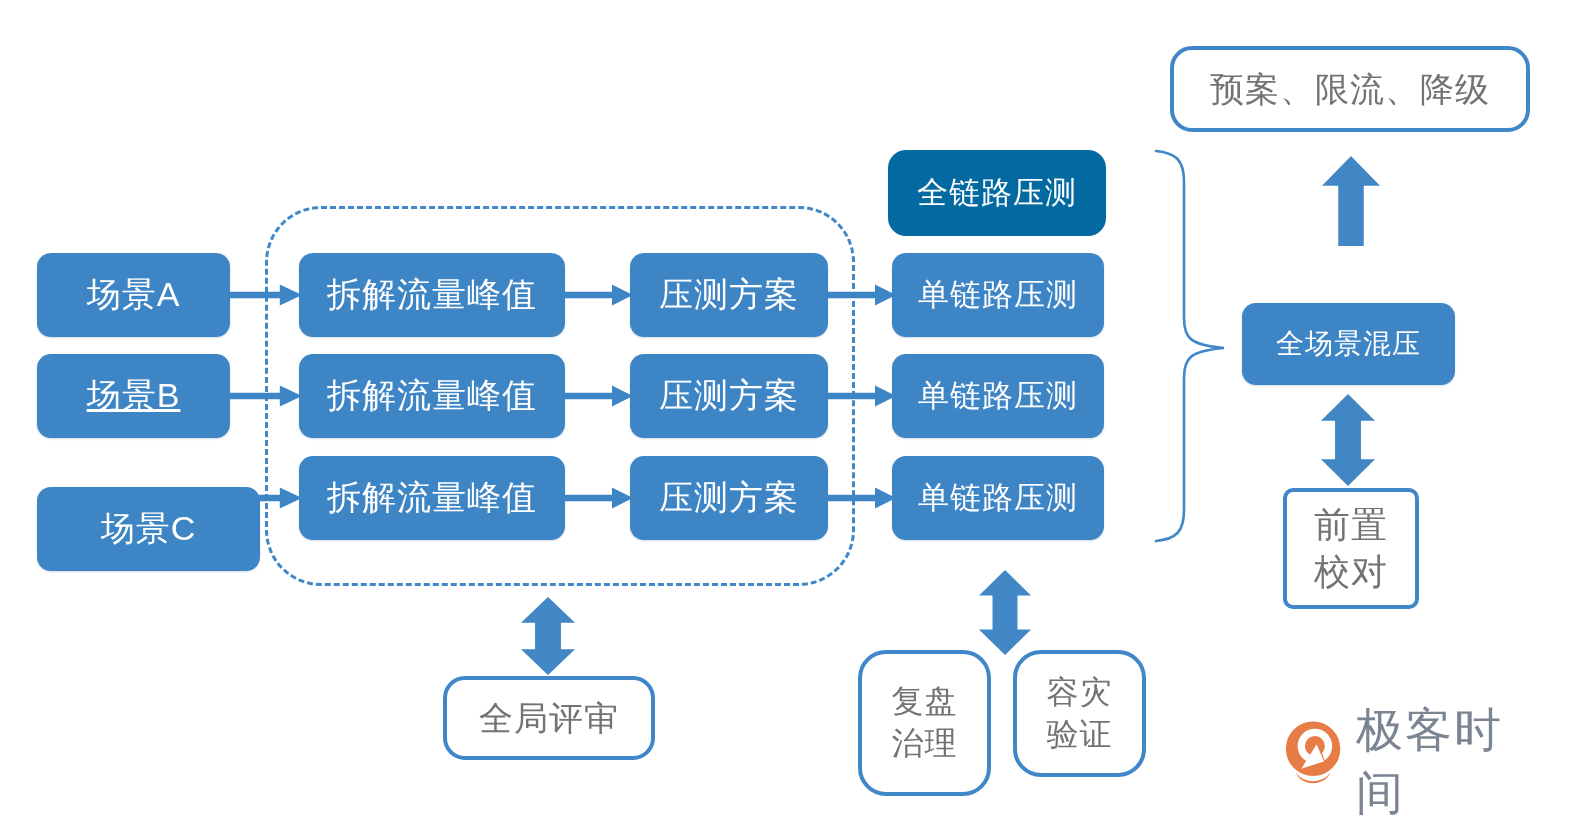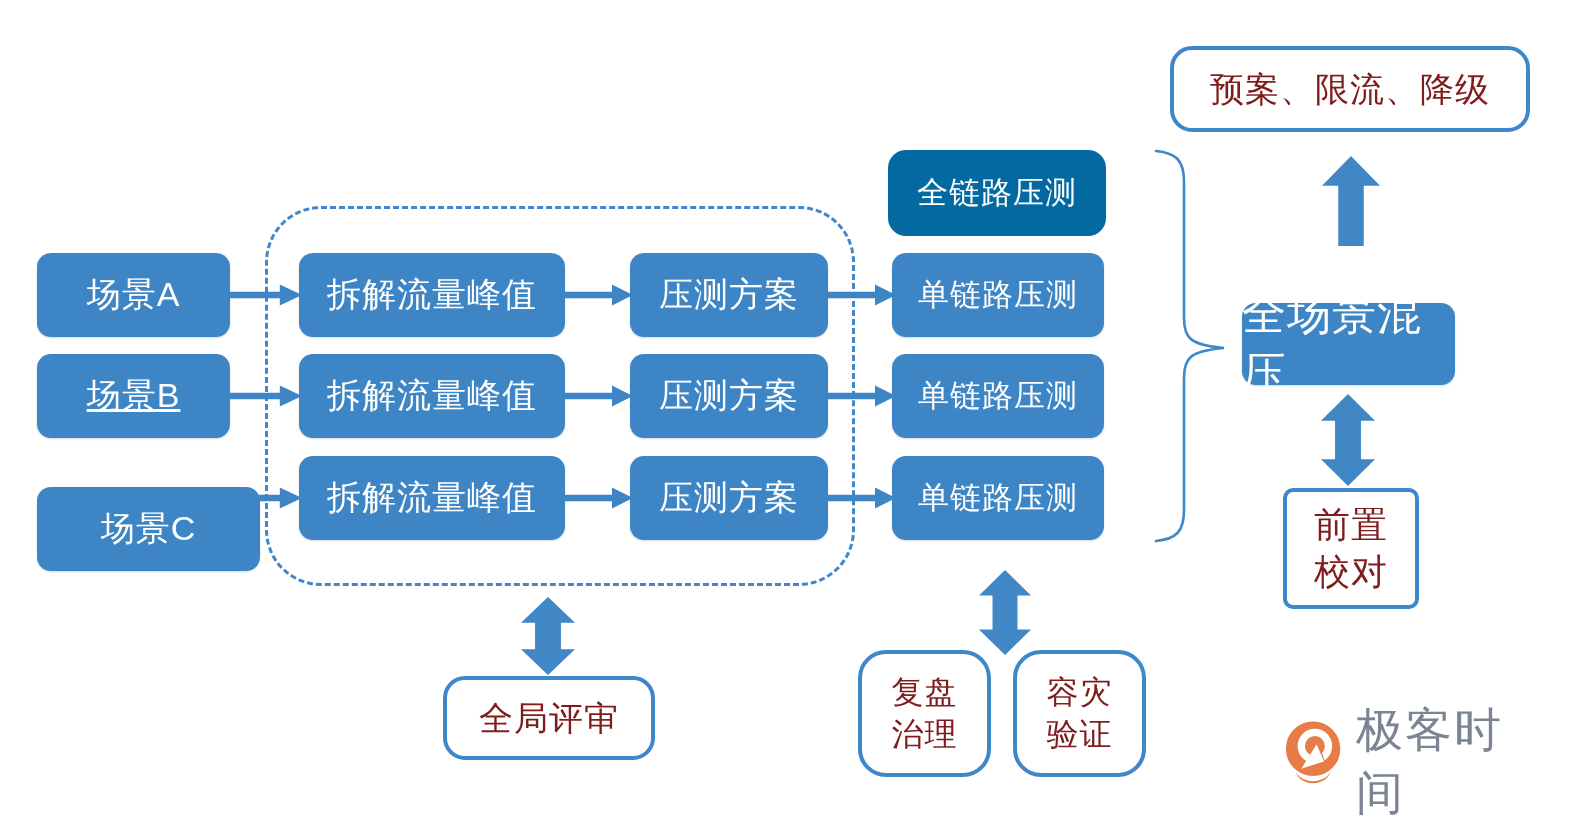--- a/index.html
+++ b/index.html
@@ -17,21 +17,21 @@
     box-shadow:0 1px 2px rgba(120,150,180,.35);
   }
   
   .blackbox{
     background:#0369a1;color:#ffffff;border-radius:18px;
     display:flex;align-items:center;justify-content:center;
     font-size:31px;letter-spacing:1px;
   }
   
   .whitebox{
-    background:#ffffff;color:#7f1d1d;border:4px solid #3f87c9;
+    background:#ffffff;color:#737373;border:4px solid #3f87c9;
     display:flex;align-items:center;justify-content:center;
     font-size:34px;letter-spacing:1px;text-align:center;
     white-space:pre-line;line-height:1.3;
   }
   .dashedbox{
     border:3px dashed #3f87c9;border-radius:56px;background:transparent;
   }
   
   .harrow{
     background:#3e85c5;height:24px;
@@ -106,21 +106,21 @@
 <div class="abs harrow" style="left:563px;top:384px;width:70px;"></div>
 <div class="abs harrow" style="left:563px;top:486px;width:70px;"></div>
 <div class="abs harrow" style="left:826px;top:283px;width:70px;"></div>
 <div class="abs harrow" style="left:826px;top:384px;width:70px;"></div>
 <div class="abs harrow" style="left:826px;top:486px;width:70px;"></div>
 
 <svg class="abs" style="left:1152px;top:148px;" width="76" height="396" viewBox="0 0 76 396">
   <path d="M4,3 C24,5 32,12 32,34 L32,170 C32,190 38,197 72,200 C38,203 32,210 32,230 L32,362 C32,384 24,391 4,393" fill="none" stroke="#3f87c9" stroke-width="2.6" stroke-linecap="round"></path>
 </svg>
 
-<div class="abs bluebox" style="left:1242px;top:303px;width:213px;height:82px;font-size:44px;">
+<div class="abs bluebox" style="left:1242px;top:303px;width:213px;height:82px;font-size:28px;">
   <span>全场景混压</span>
 </div>
 
 <div class="abs uparrow" style="left:1322px;top:156px;width:58px;height:90px;"></div>
 
 <div class="abs whitebox" style="left:1170px;top:46px;width:360px;height:86px;border-radius:22px;">
   <span>预案、限流、降级</span>
 </div>
 
 <div class="abs darrow h92" style="left:1321px;top:394px;width:54px;height:92px;"></div>
@@ -131,21 +131,21 @@
 </div>
 
 <div class="abs darrow h78" style="left:521px;top:597px;width:54px;height:78px;"></div>
 
 <div class="abs whitebox" style="left:443px;top:676px;width:212px;height:84px;border-radius:22px;">
   <span>全局评审</span>
 </div>
 
 <div class="abs darrow h88" style="left:979px;top:570px;width:52px;height:85px;"></div>
 
-<div class="abs whitebox" style="left:858px;top:650px;width:133px;height:127px;border-radius:28px;font-size:32px;align-items:center;">
+<div class="abs whitebox" style="left:858px;top:650px;width:133px;height:146px;border-radius:28px;font-size:32px;align-items:center;">
   <span>复盘
 治理</span>
 </div>
 
 <div class="abs whitebox" style="left:1013px;top:650px;width:133px;height:127px;border-radius:28px;font-size:32px;text-align:right;">
   <span>容灾
 验证</span>
 </div>
 
 <div class="abs" style="left:1284px;top:716px;width:250px;height:80px;display:flex;align-items:center;">

